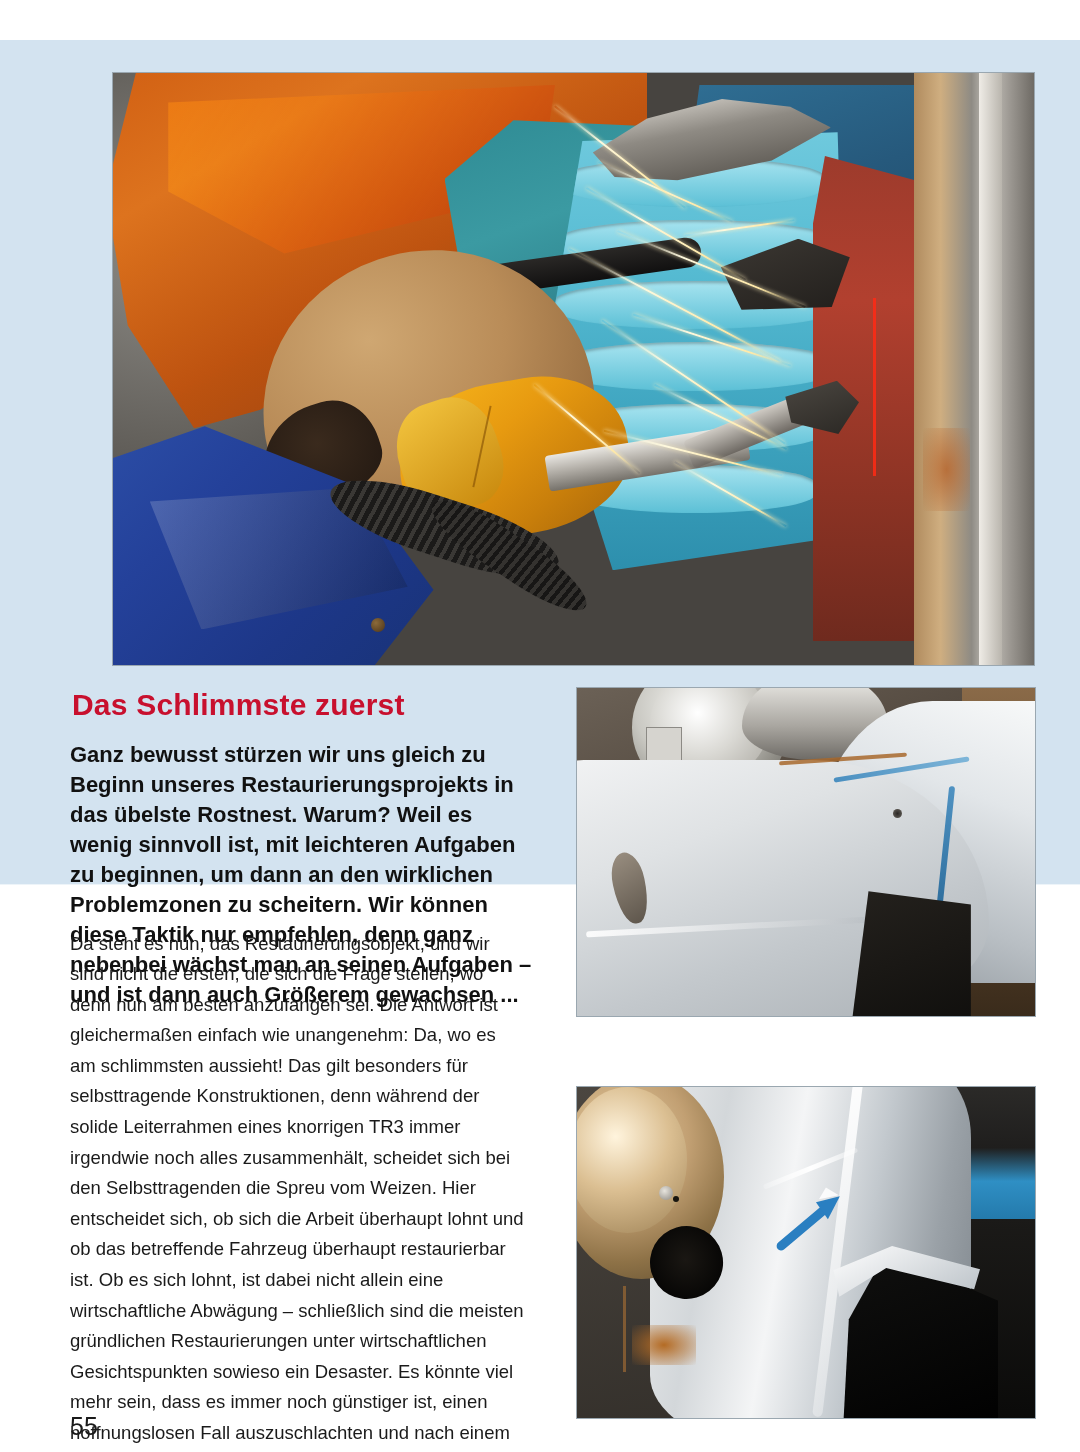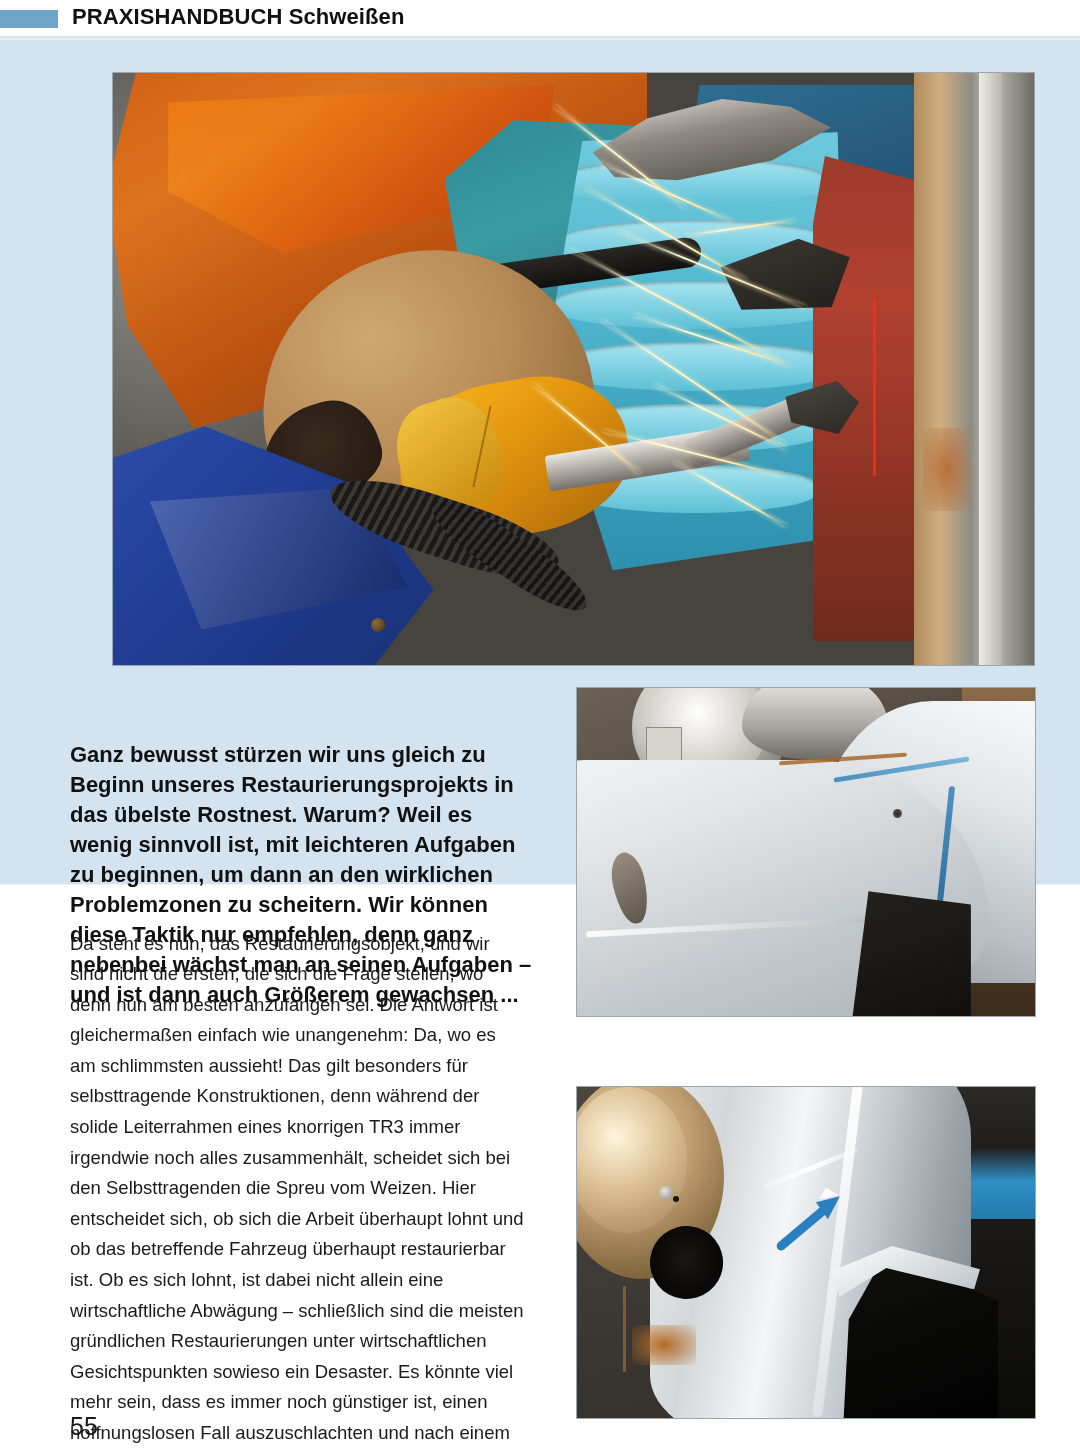--- a/index.html
+++ b/index.html
@@ -267,28 +267,20 @@
     background:linear-gradient(180deg,#1b1a18,#0a0a09);}
   .arrow-svg{position:absolute;left:0;top:0;width:100%;height:100%;}
 
   .sep{position:absolute;left:0;top:884px;width:1080px;height:1px;background:rgba(255,255,255,.6);}
 </style>
 </head>
 <body>
 
 <div class="page">
 
-  <div class="runhead">
-    <div class="runhead-bar"></div>
-    <div class="runhead-text">
-      <span>PRAXISHANDBUCH</span>
-      <span class="light">Schweißen</span>
-    </div>
-    <div class="runhead-rule"></div>
-  </div>
 
   <div class="tint"></div>
   <div class="sep"></div>
 
   <figure class="hero">
     <div class="ph h-bg"></div>
     <div class="ph h-rust1"></div>
     <div class="ph h-rust1b"></div>
     <div class="ph h-teal"></div>
     <div class="ph h-blueplate"></div>
@@ -332,20 +324,21 @@
     <div class="spark" style="left:56%;top:45%;width:18%;transform:rotate(18deg);"></div>
     <div class="spark" style="left:51%;top:52%;width:24%;transform:rotate(34deg);"></div>
     <div class="spark" style="left:58%;top:58%;width:16%;transform:rotate(26deg);"></div>
     <div class="spark" style="left:53%;top:64%;width:20%;transform:rotate(14deg);"></div>
     <div class="spark" style="left:60%;top:71%;width:14%;transform:rotate(30deg);"></div>
     <div class="spark" style="left:46%;top:14%;width:18%;transform:rotate(38deg);"></div>
     <div class="spark" style="left:62%;top:26%;width:12%;transform:rotate(-8deg);"></div>
     <div class="spark" style="left:44%;top:60%;width:15%;transform:rotate(40deg);"></div>
   </figure>
 
+  <h1 class="sec-head">Das Schlimmste zuerst</h1>
 
   <p class="lead">Ganz bewusst stürzen wir uns gleich zu Beginn unseres Restaurierungsprojekts in das übelste Rostnest. Warum? Weil es wenig sinnvoll ist, mit leichteren Aufgaben zu beginnen, um dann an den wirklichen Problemzonen zu scheitern. Wir können diese Taktik nur empfehlen, denn ganz nebenbei wächst man an seinen Aufgaben – und ist dann auch Größerem gewachsen ...</p>
 
   <p class="body-col">Da steht es nun, das Restaurierungsobjekt, und wir sind nicht die ersten, die sich die Frage stellen, wo denn nun am besten anzufangen sei. Die Antwort ist gleichermaßen einfach wie unangenehm: Da, wo es am schlimmsten aussieht! Das gilt besonders für selbsttragende Konstruktionen, denn während der solide Leiterrahmen eines knorrigen TR3 immer irgendwie noch alles zusammenhält, scheidet sich bei den Selbsttragenden die Spreu vom Weizen. Hier entscheidet sich, ob sich die Arbeit überhaupt lohnt und ob das betreffende Fahrzeug überhaupt restaurierbar ist. Ob es sich lohnt, ist dabei nicht allein eine wirtschaftliche Abwägung – schließlich sind die meisten gründlichen Restaurierungen unter wirtschaftlichen Gesichtspunkten sowieso ein Desaster. Es könnte viel mehr sein, dass es immer noch günstiger ist, einen hoffnungslosen Fall auszuschlachten und nach einem geeigneteren Restaurierungsobjekt zu suchen, nachdem man mit der Flex das volle Ausmaß des Schadens freigelegt hat. In der Praxis kommt so viel Vernunft allerdings nur selten vor.</p>
 
 
   <div class="folio">55</div>
 
   <figure class="photo-r1">
     <div class="ph p1-bg"></div>

